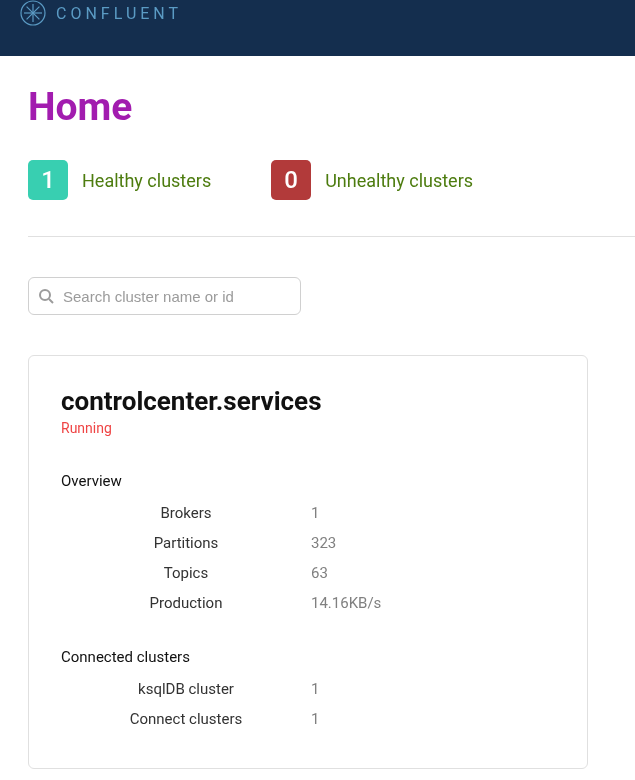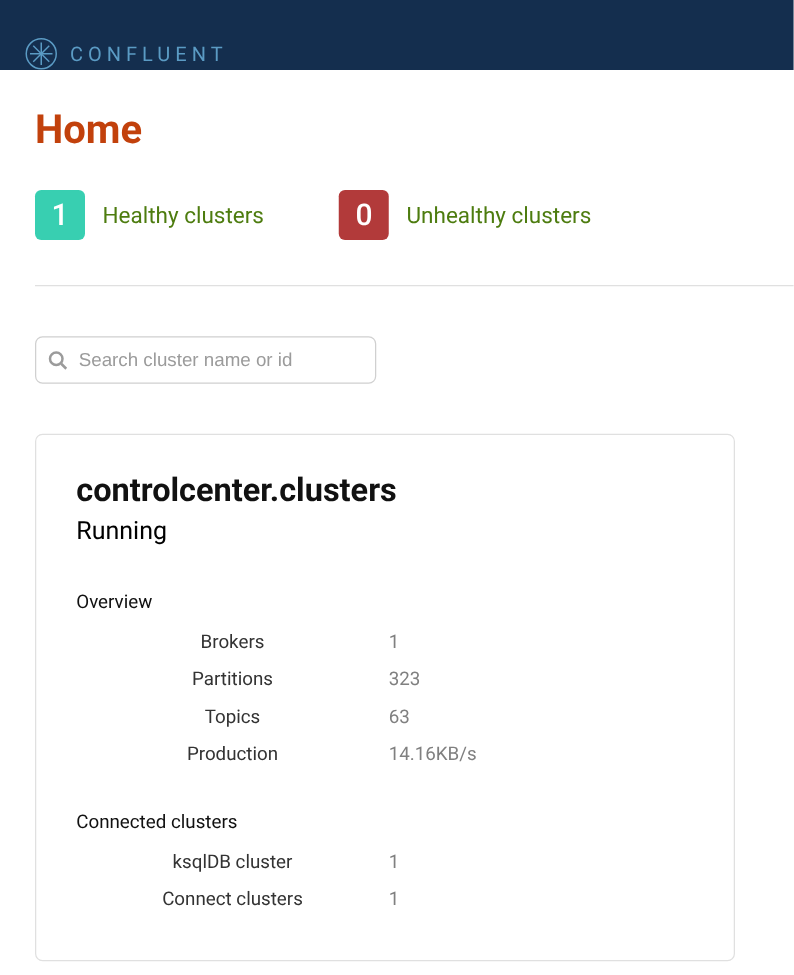--- a/index.html
+++ b/index.html
@@ -11,21 +11,21 @@
       font-family: -apple-system, BlinkMacSystemFont, "Segoe UI", Roboto, Helvetica, Arial, sans-serif;
       background: #ffffff;
       width: 635px;
       height: 780px;
       overflow: hidden;
     }
     .header {
       background: #142e4e;
       height: 56px;
       display: flex;
-      align-items: flex-end;
+      align-items: flex-start;
       padding: 0 20px;
     }
     .logo-wrap {
       display: flex;
       align-items: center;
       gap: 10px;
     }
     .logo-icon {
       width: 26px;
       height: 26px;
@@ -36,23 +36,23 @@
     .logo-text {
       color: #5b9bc4;
       font-size: 16px;
       letter-spacing: 4px;
       font-weight: 400;
     }
     .main {
       padding: 28px;
     }
     .page-title {
-      font-size: 32px;
+      font-size: 39px;
       font-weight: 700;
-      color: #c2410c;
+      color: #a21caf;
       margin-bottom: 30px;
     }
     .status-row {
       display: flex;
       gap: 60px;
       margin-bottom: 36px;
     }
     .status-item {
       display: flex;
       align-items: center;
@@ -119,22 +119,22 @@
       padding: 30px 32px 28px 32px;
       width: 560px;
     }
     .cluster-name {
       font-size: 26px;
       font-weight: 700;
       color: #111;
       margin-bottom: 4px;
     }
     .cluster-status {
-      font-size: 20px;
-      color: #000000;
+      font-size: 14px;
+      color: #ef4444;
       margin-bottom: 36px;
     }
     .section-title {
       font-size: 15px;
       font-weight: 400;
       color: #111;
       margin-bottom: 14px;
     }
     .metric-row {
       display: flex;
@@ -194,21 +194,21 @@
     <span class="search-icon">
       <svg viewBox="0 0 16 16" width="16" height="16" fill="none" stroke="currentColor" stroke-width="2">
         <circle cx="7" cy="7" r="5"></circle>
         <line x1="11" y1="11" x2="15" y2="15"></line>
       </svg>
     </span>
     <input type="text" class="search-input" placeholder="Search cluster name or id" style="">
   </div>
 
   <div class="cluster-card">
-    <div class="cluster-name">controlcenter.clusters</div>
+    <div class="cluster-name">controlcenter.services</div>
     <div class="cluster-status">Running</div>
 
     <div class="section-title">Overview</div>
 
     <div class="metric-row">
       <div class="metric-label">Brokers</div>
       <div class="metric-value">1</div>
     </div>
     <div class="metric-row">
       <div class="metric-label">Partitions</div>

